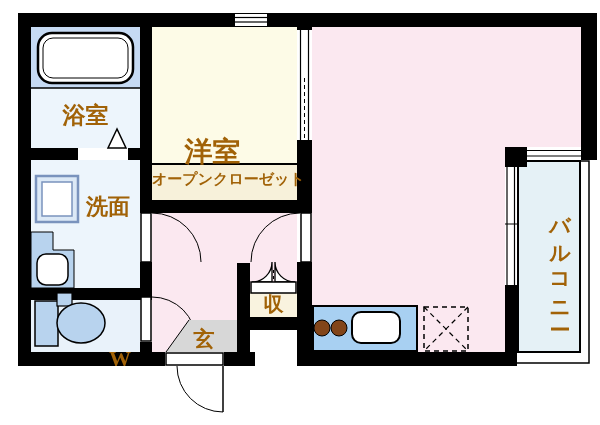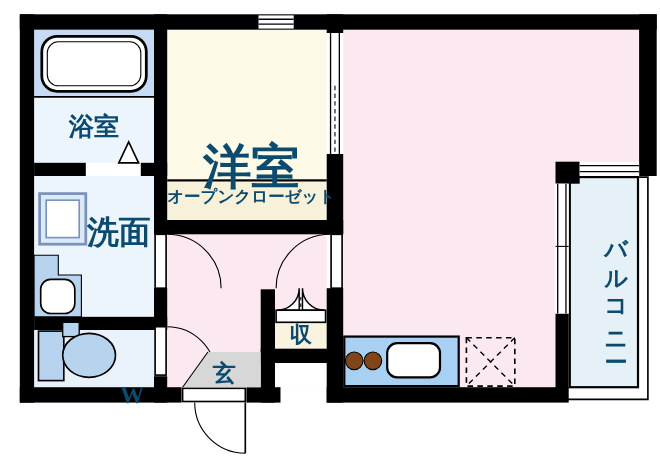--- a/index.html
+++ b/index.html
@@ -1,20 +1,20 @@
 <!DOCTYPE html>
 <html><head>
 <meta charset="utf-8">
 <style>
   html,body{margin:0;padding:0;background:#fff;}
   #plan{position:relative;width:600px;height:425px;background:#ffffff;overflow:hidden;
         font-family:"Liberation Serif","DejaVu Serif",serif;}
   .wall{position:absolute;background:#000;}
   .room{position:absolute;}
-  .lbl{position:absolute;color:#0c4a6e;font-weight:bold;text-align:center;white-space:pre;}
+  .lbl{position:absolute;color:#a16207;font-weight:bold;text-align:center;white-space:pre;}
   svg.overlay{position:absolute;left:0;top:0;pointer-events:none;}
 </style>
 </head>
 <body>
 
 <div id="plan">
 
   <div class="room" style="left:31px;top:27px;width:109px;height:61px;background:#c6daf3;"></div>
   <div class="room" style="left:31px;top:88px;width:109px;height:60px;background:#edf5fc;"></div>
   <div class="room" style="left:31px;top:160px;width:109px;height:128px;background:#edf5fc;"></div>
@@ -146,26 +146,26 @@
     <rect x="352" y="312" width="48" height="31" rx="9" fill="#ffffff" stroke="#000" stroke-width="2"></rect>
 
     <g>
       <rect x="424" y="307" width="44" height="44" fill="none" stroke="#000" stroke-width="1.5" stroke-dasharray="5,4"></rect>
       <line x1="424" y1="307" x2="468" y2="351" stroke="#000" stroke-width="1.2" stroke-dasharray="5,4"></line>
       <line x1="468" y1="307" x2="424" y2="351" stroke="#000" stroke-width="1.2" stroke-dasharray="5,4"></line>
     </g>
   </svg>
 
   <div class="lbl" style="left:31px;top:100px;width:109px;font-size:23px;">浴室</div>
-  <div class="lbl" style="left:63px;top:192px;width:90px;font-size:29px;font-family:Liberation Mono, monospace;">洗面</div>
+  <div class="lbl" style="left:63px;top:192px;width:90px;font-size:22px;font-family:Liberation Mono, monospace;">洗面</div>
   <div class="lbl" style="left:103px;top:296px;width:34px;font-size:22px;line-height:25px;">
     <div>W</div>
     <div>C</div>
   </div>
-  <div class="lbl" style="left:156px;top:42px;width:145px;font-size:44px;line-height:44px;">
+  <div class="lbl" style="left:140px;top:42px;width:145px;font-size:28px;line-height:44px;">
     <div>洋室</div>
   </div>
   <div class="lbl" style="left:152px;top:170px;width:145px;font-size:15px;font-family:Liberation Mono, monospace;">オープンクローゼット</div>
   <div class="lbl" style="left:312px;top:106px;width:193px;font-size:40px;line-height:49px;">
   </div>
   <div class="lbl" style="left:524px;top:172px;width:50px;height:180px;font-size:21px;writing-mode:vertical-rl;letter-spacing:5px;text-align:center;">バルコニー</div>
   <div class="lbl" style="left:186px;top:325px;width:36px;font-size:21px;">玄</div>
   <div class="lbl" style="left:250px;top:291px;width:47px;font-size:20px;">収</div>
 
 </div>

